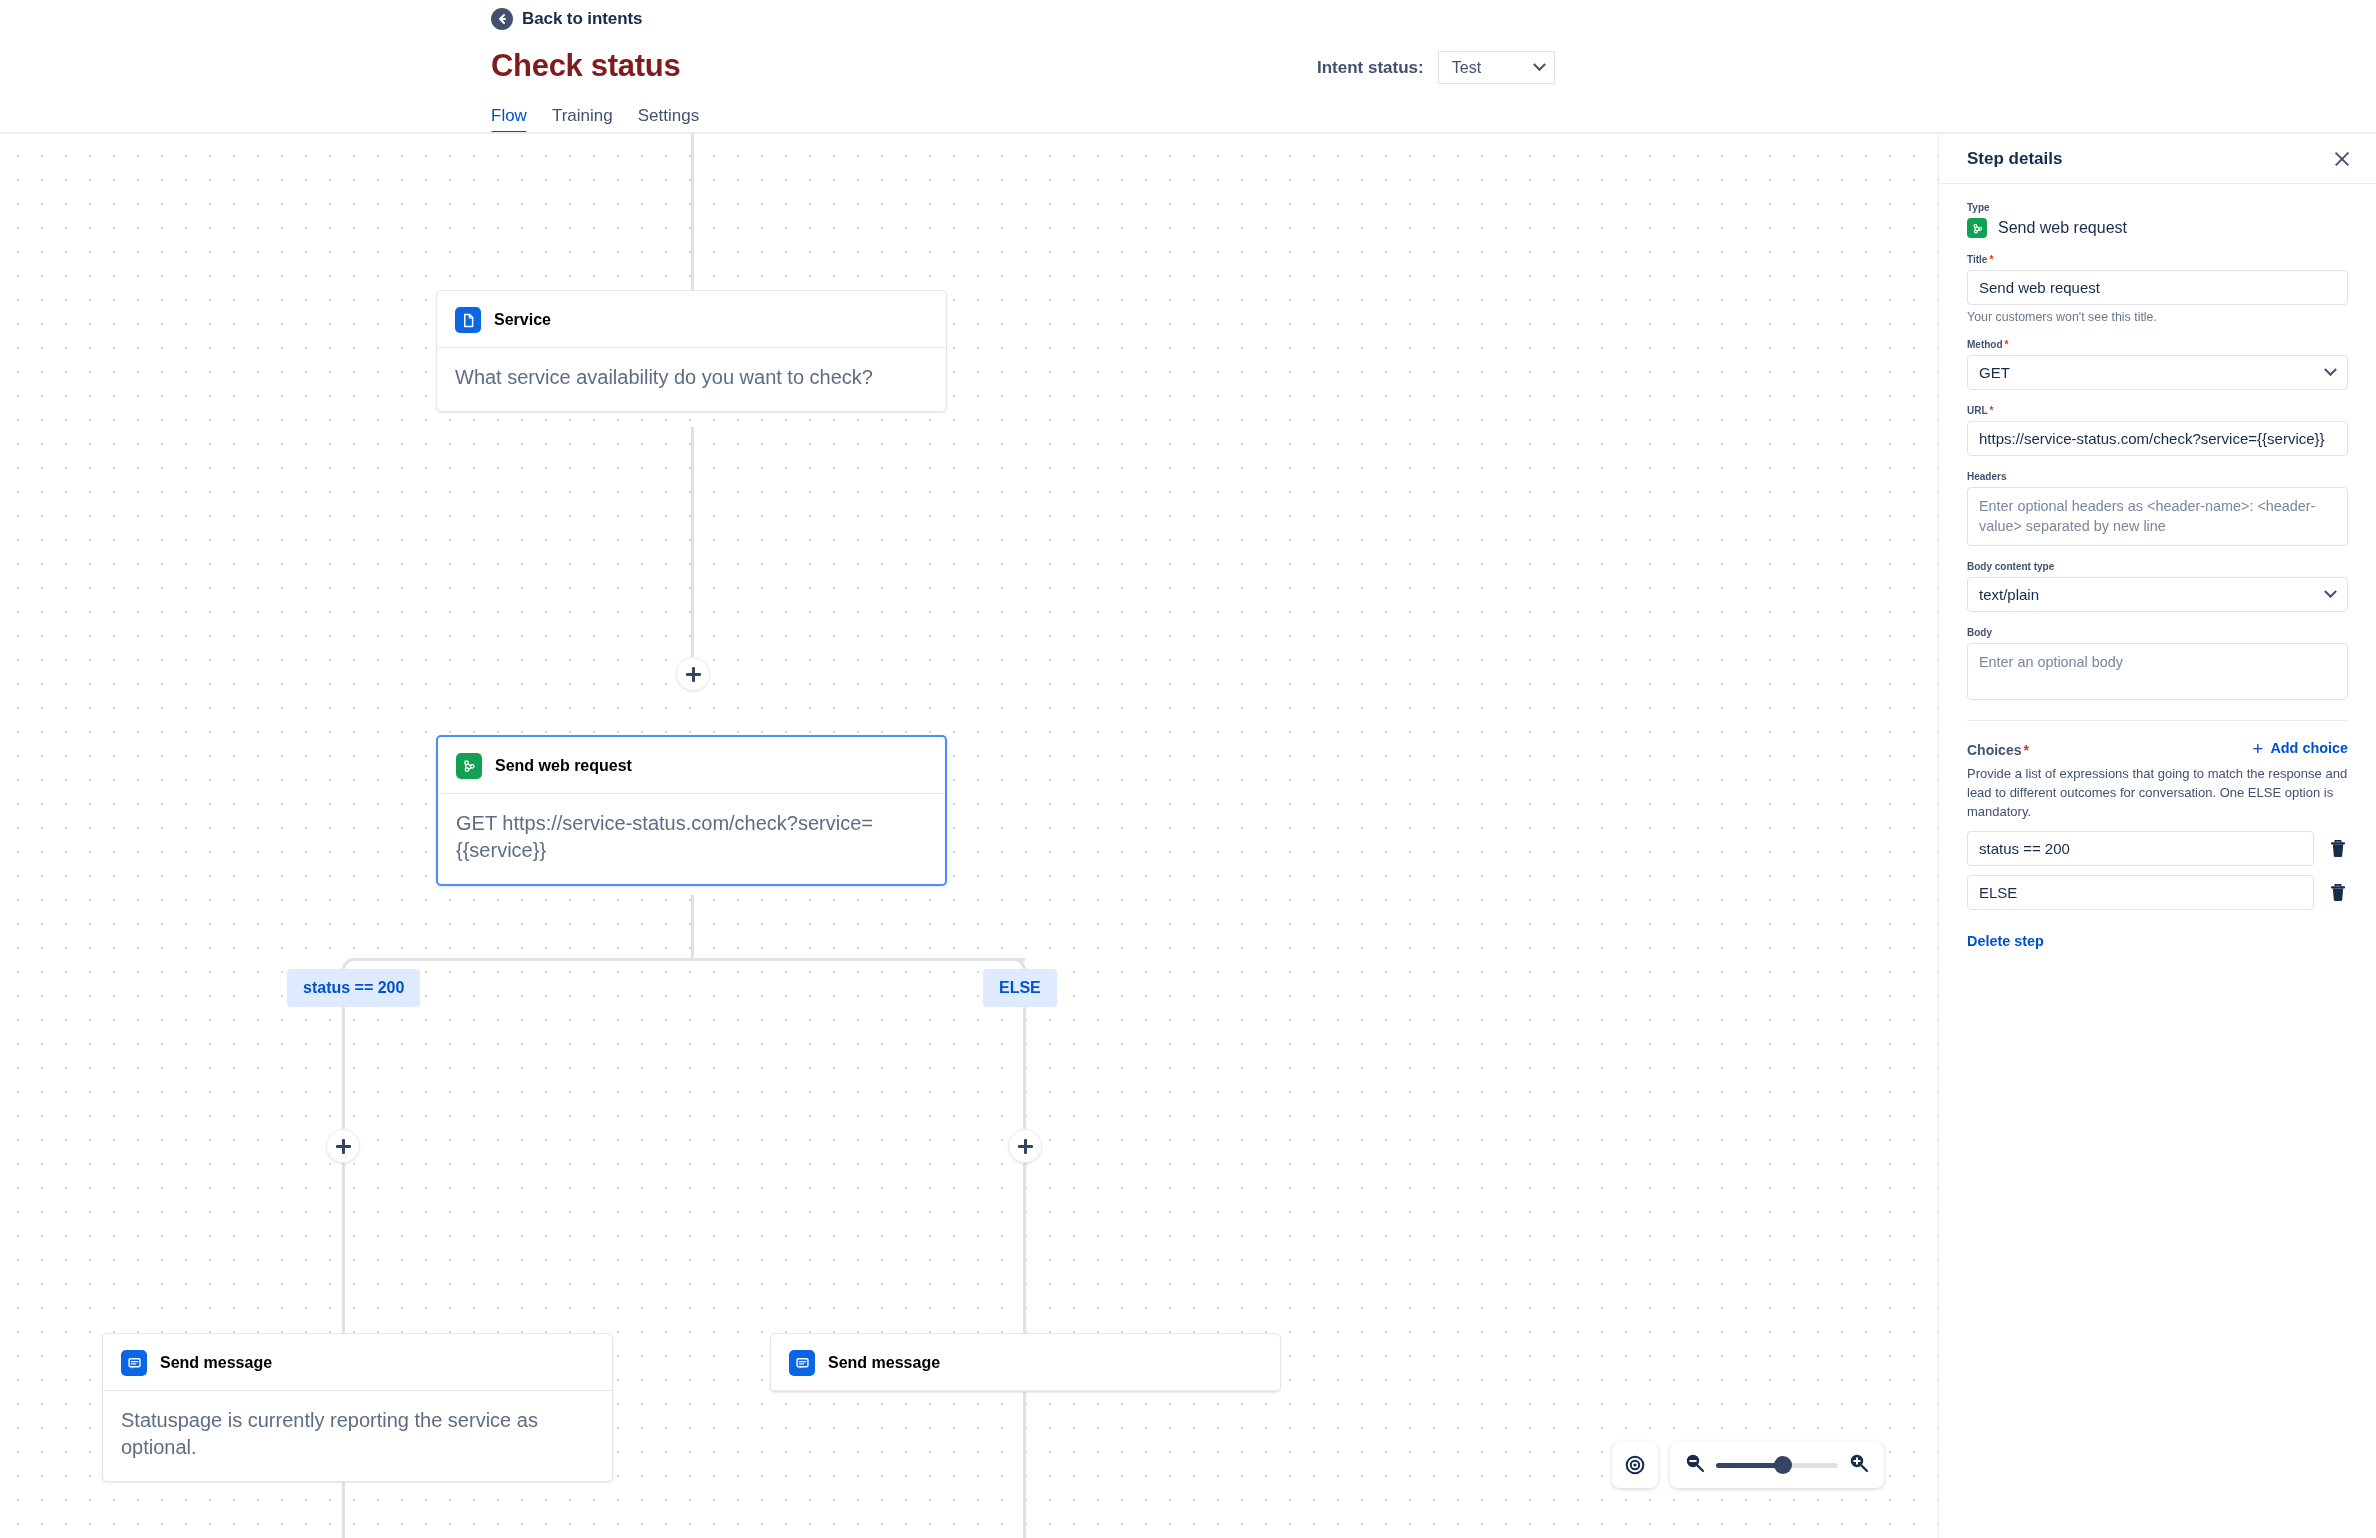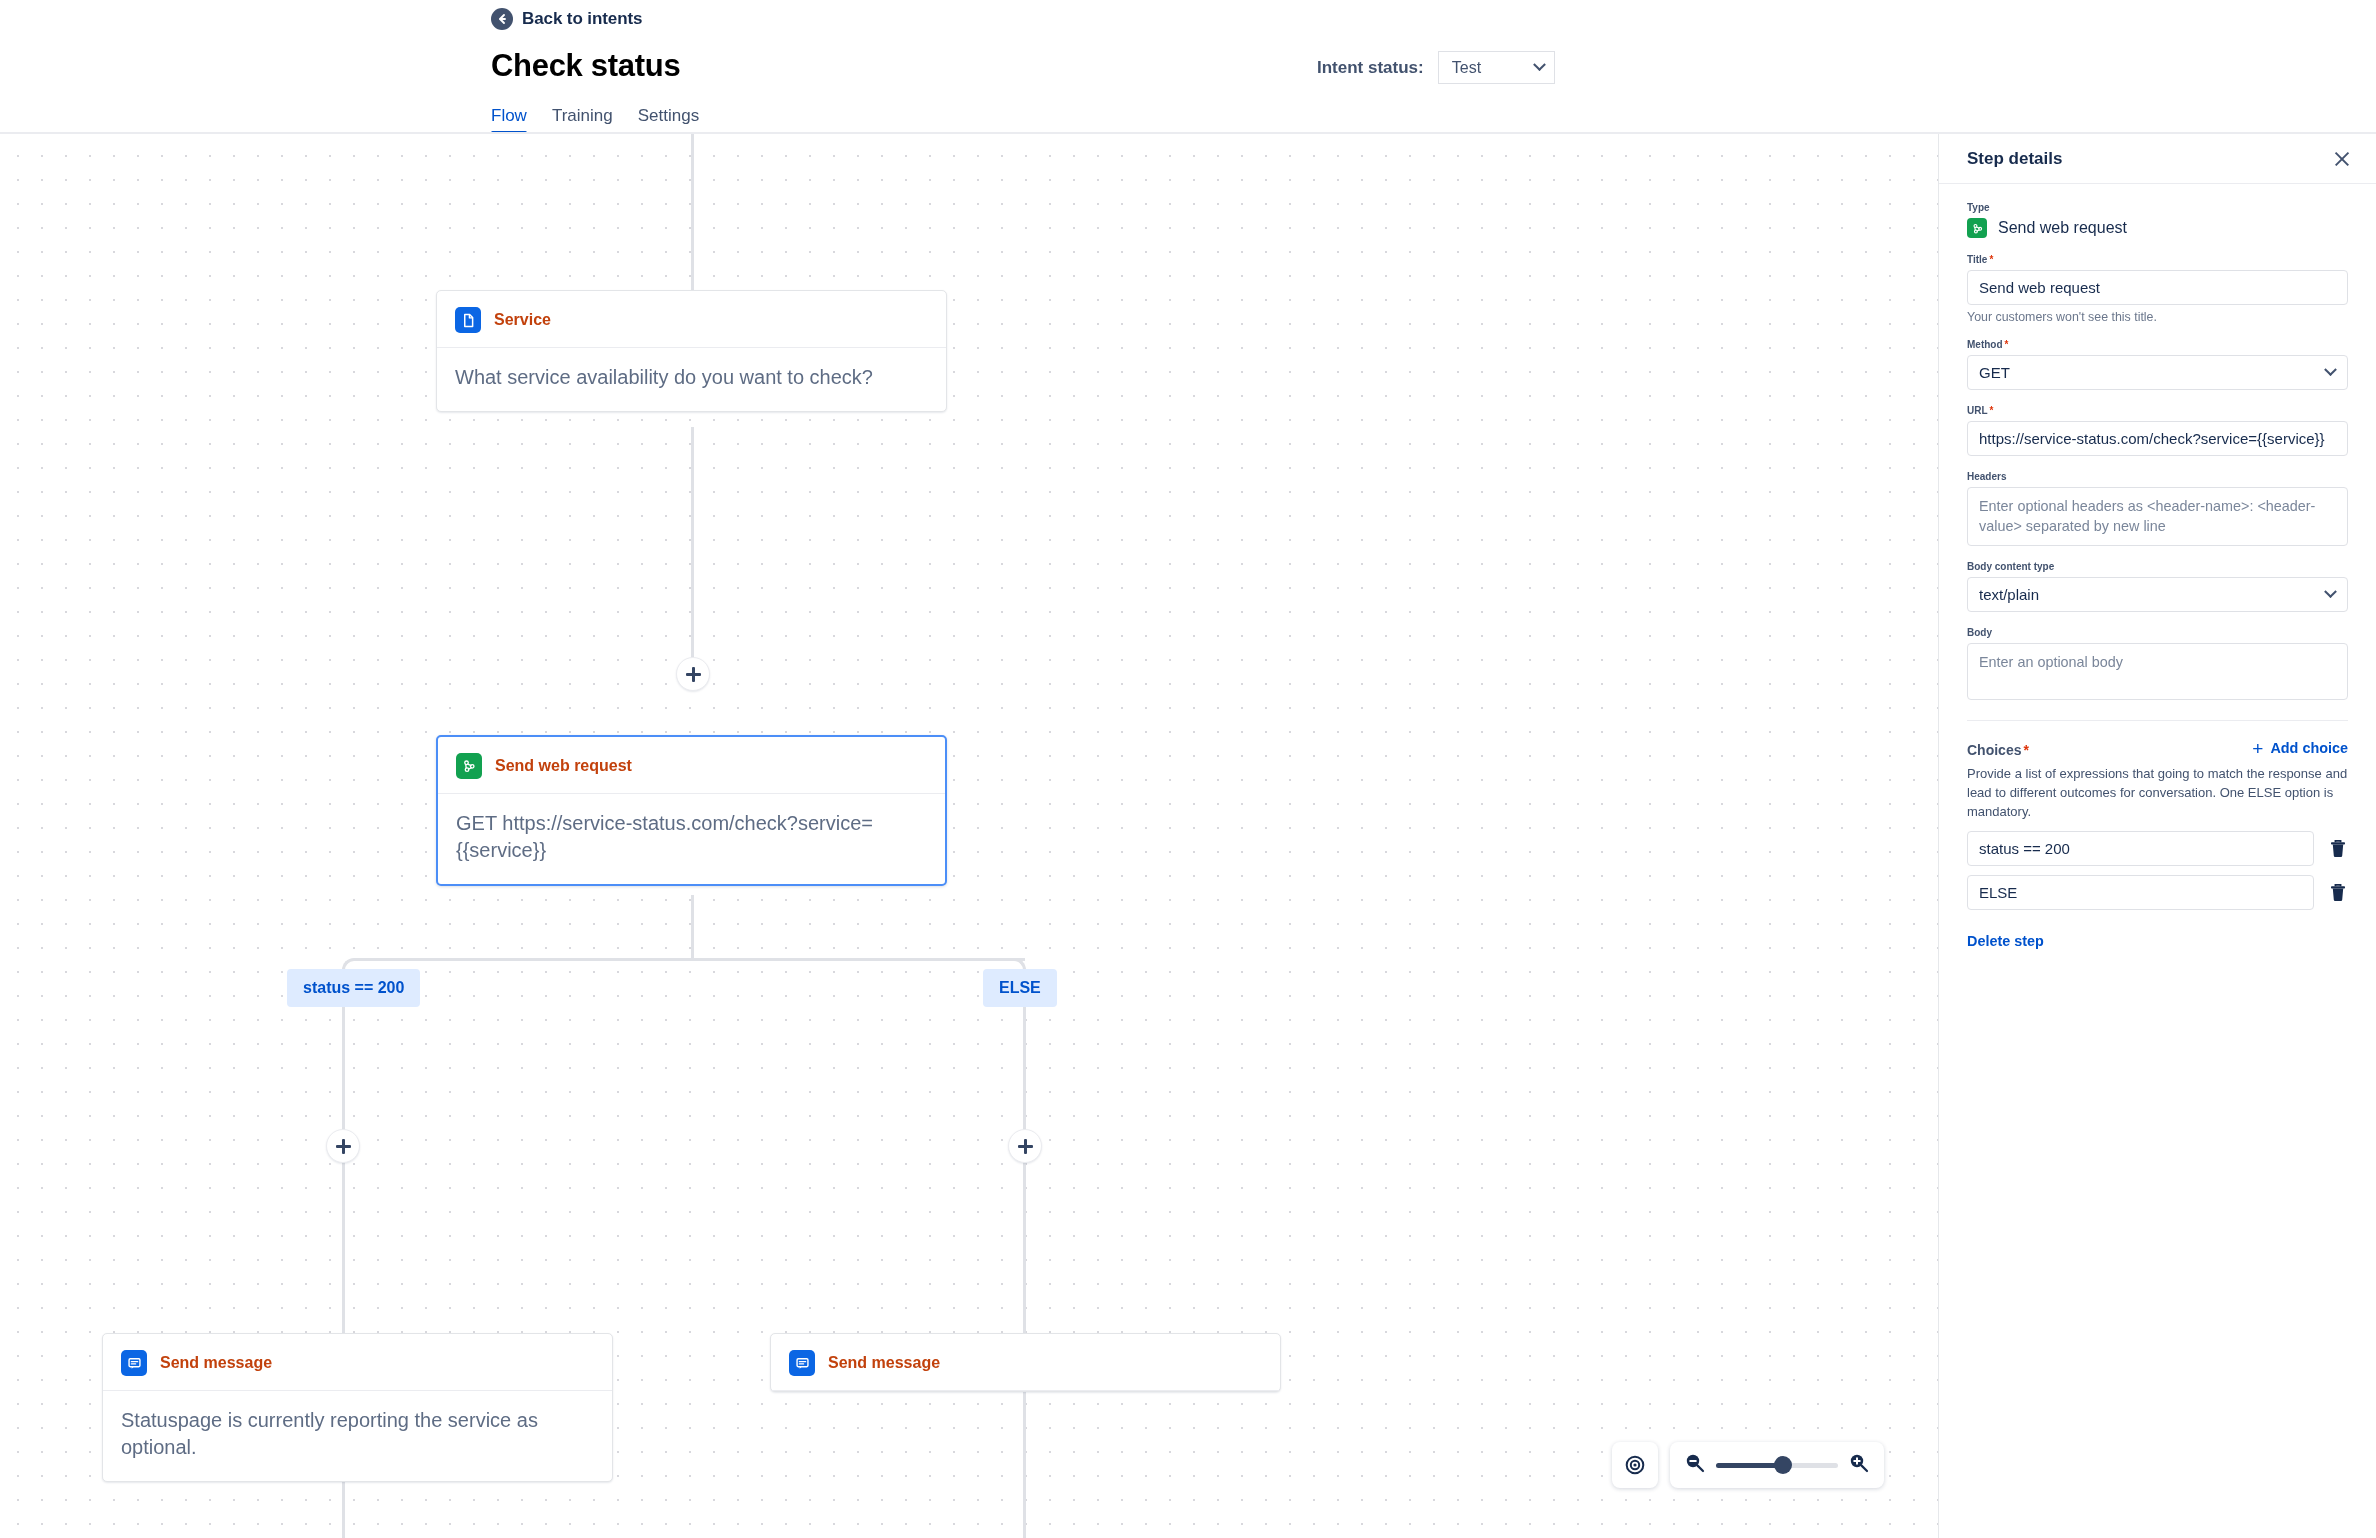--- a/index.html
+++ b/index.html
@@ -25,21 +25,21 @@
     background: #42526E;
     display: flex; align-items: center; justify-content: center;
   }
   #back-icon svg { display:block; }
   #back-label {
     font-size: 17px; font-weight: bold; color: #172B4D;
     letter-spacing: -0.1px;
   }
   #page-title {
     position: absolute; left: 491px; top: 48px;
-    font-size: 31px; font-weight: bold; color: #000000;
+    font-size: 31px; font-weight: bold; color: #7f1d1d;
     letter-spacing: -0.3px;
   }
   #intent-status-wrap {
     position: absolute; left: 1317px; top: 51px;
     display: flex; align-items: center; gap: 14px;
   }
   #intent-status-label {
     font-size: 17px; font-weight: bold; color: #42526E;
   }
   #intent-status-select {
@@ -113,21 +113,21 @@
     border-bottom: 1px solid #EBECF0;
   }
   .node-icon {
     width: 26px; height: 26px; border-radius: 5px;
     display: flex; align-items: center; justify-content: center;
     flex: none;
   }
   .node-icon.blue { background: #0B66E4; }
   .node-icon.green { background: #12A150; }
   .node-title {
-    font-size: 16px; font-weight: bold; color: #c2410c;
+    font-size: 16px; font-weight: bold; color: #000000;
   }
   .node-body {
     padding: 16px 18px 20px 18px;
     font-size: 20px; line-height: 1.34; color: #5E6C84;
     word-break: break-word;
   }
 
   
   .plus-btn {
     position: absolute; width: 34px; height: 34px; border-radius: 50%;

